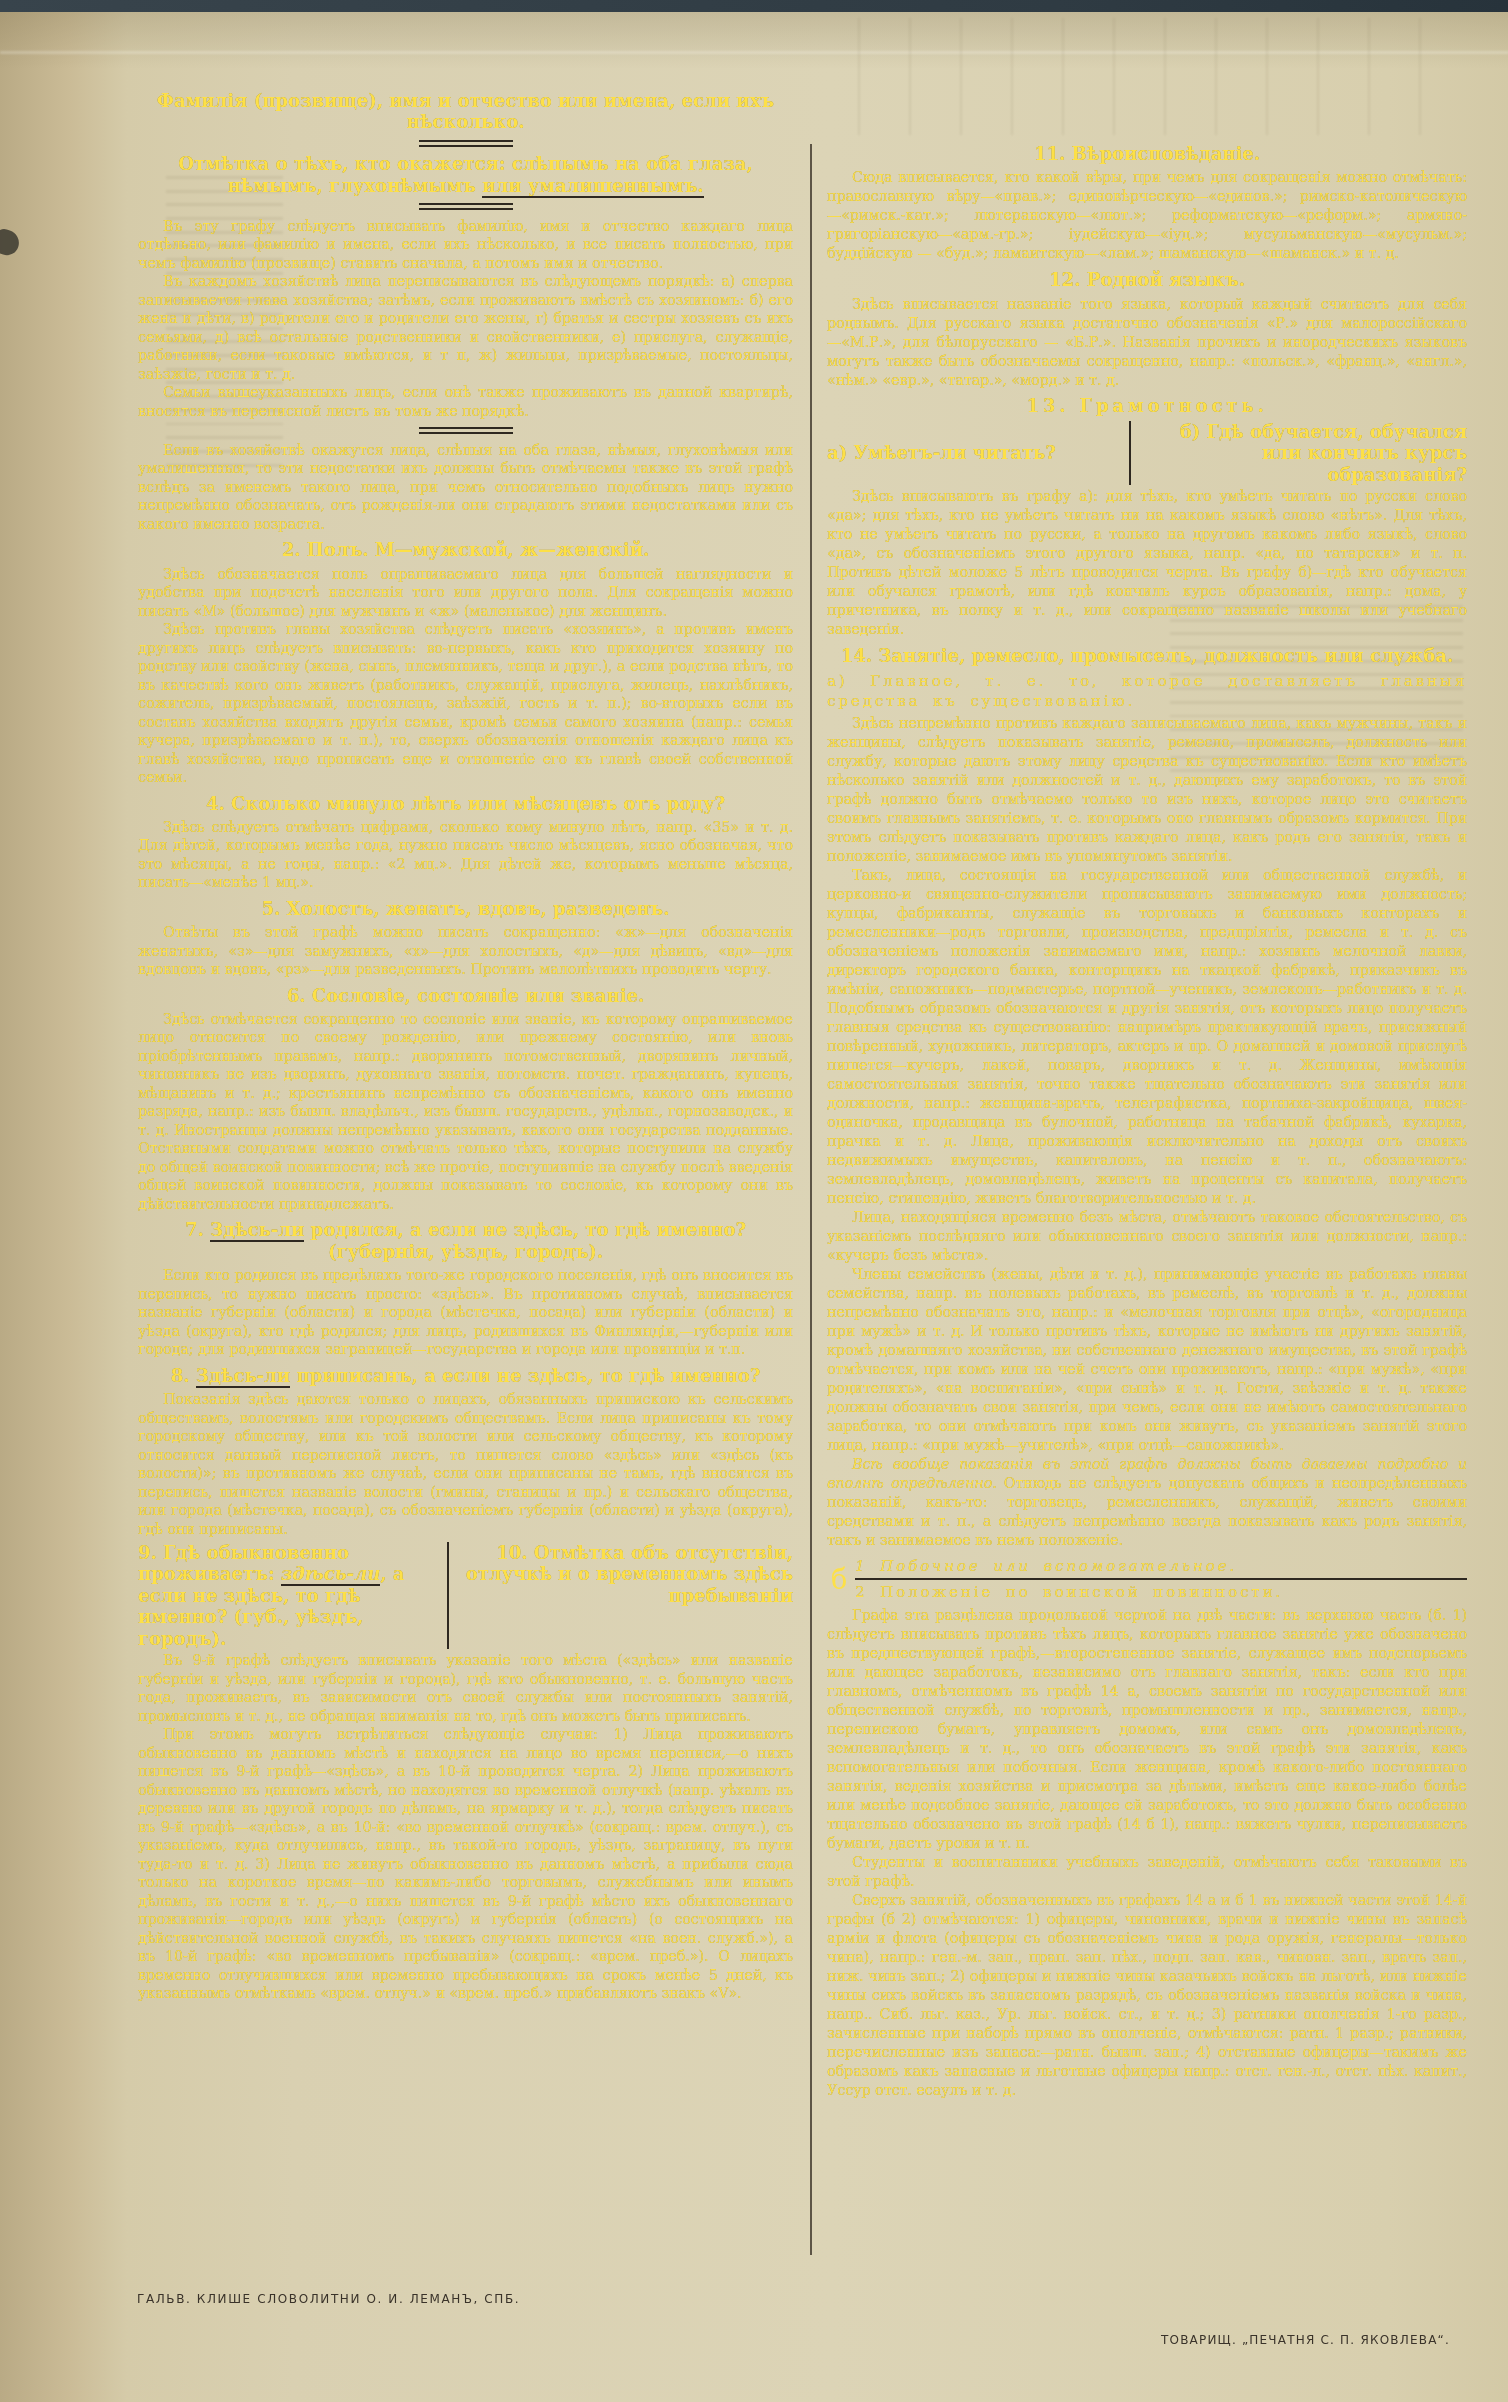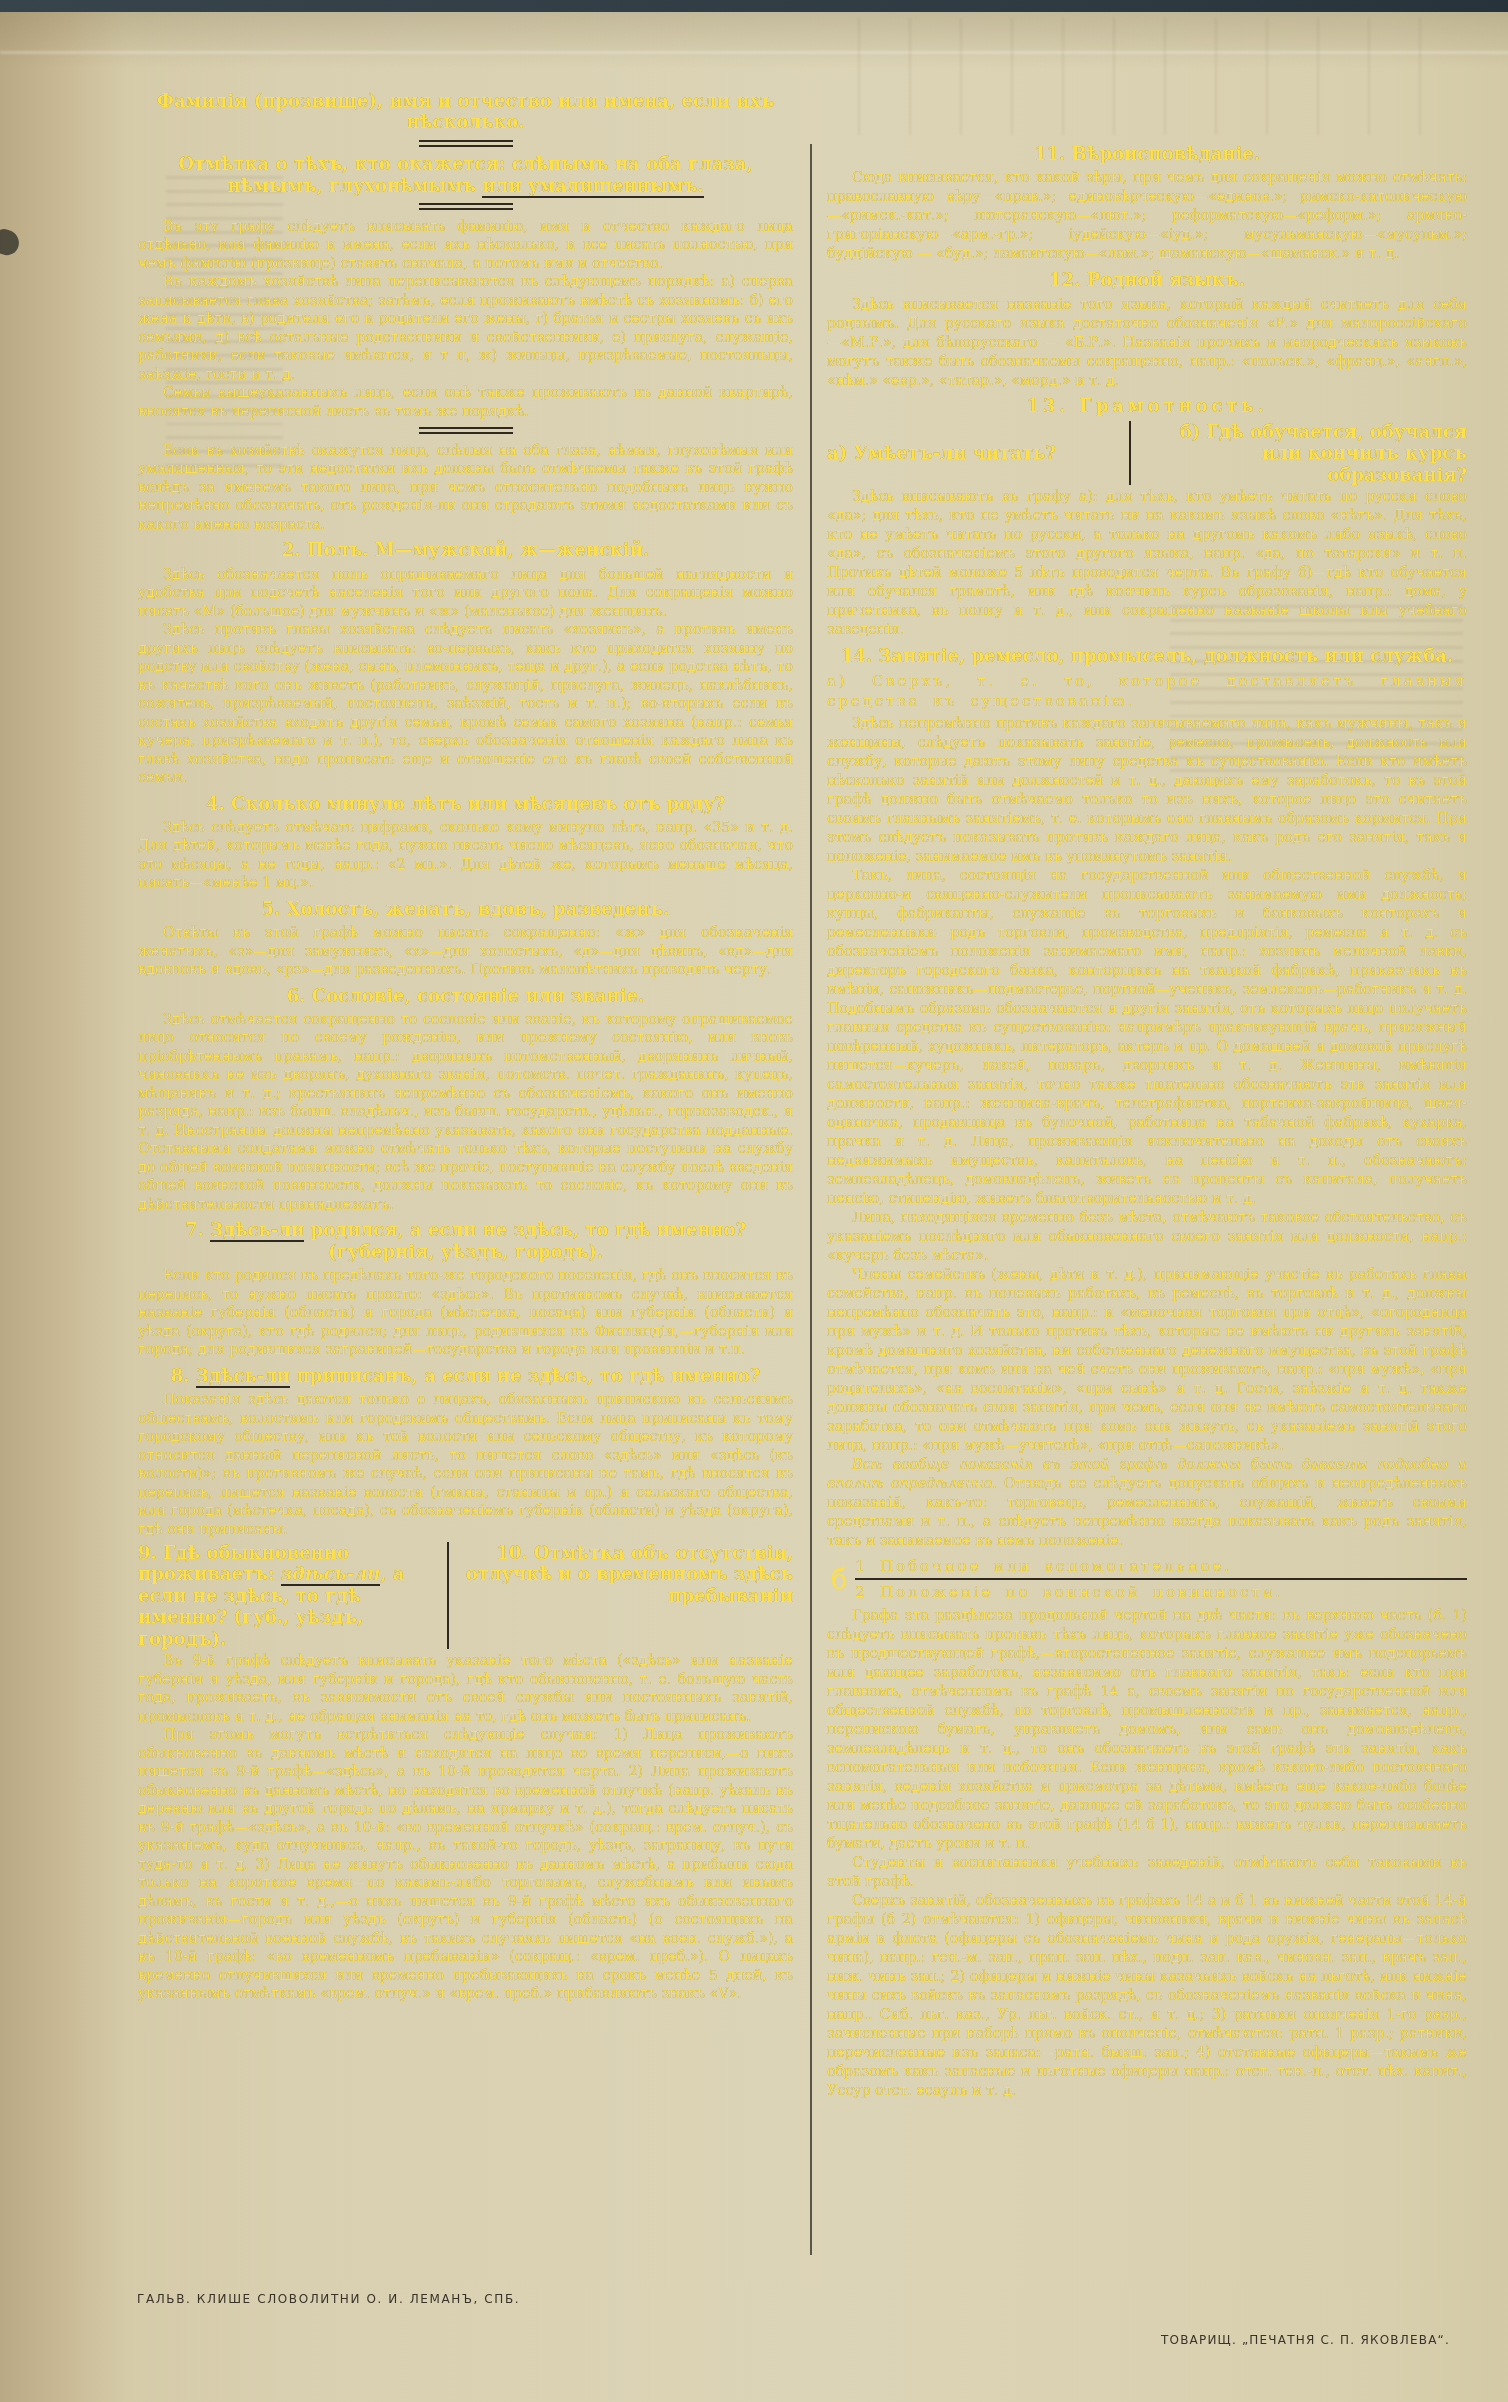--- a/index.html
+++ b/index.html
@@ -33,21 +33,21 @@
   .h1row{position:relative;}
   .twocol{display:flex;align-items:stretch;margin:3.9px 0 2px;}
   .twocol .cellA{width:47.5%;border-right:2px solid #2e2820;padding-right:8.8px;box-sizing:border-box;}
   .twocol .cellB{width:52.5%;padding-left:8.8px;box-sizing:border-box;}
   .twocol .h{margin:0;text-align:left;}
   .twocol .cellB .h{text-align:right;}
   .italic{font-style:italic;}
   .b-brace{display:flex;align-items:center;margin:5.9px 0 3.9px;}
   .b-letter{font-size:27px;line-height:27px;margin:0 7.8px 0 3.9px;font-weight:normal;}
   .b-lines{flex:1;}
-  .b-lines .l1{border-bottom:2px solid #2e2820;padding-bottom:2px;}
+  .b-lines .l1{border-bottom:2px solid #2e2820;padding-bottom:2px;font-style:italic;}
   .b-lines .l2{padding-top:2px;}
   .b-lines .h-sp{margin:0;}
   .footer{position:absolute;font-family:"DejaVu Sans", sans-serif;font-size:12px;letter-spacing:1.6px;color:#3a332a;white-space:nowrap;}
   .footer-left{left:137px;top:2292px;}
   .footer-right{right:59px;top:2333px;text-align:right;letter-spacing:1.2px;}
 </style>
 </head>
 <body>
 
 <div class="paper"></div>
@@ -114,21 +114,21 @@
   <div class="twocol">
     <div class="cellA" style="display:flex;align-items:center;">
       <div class="h" style="width:100%;text-align:left;">а) Умѣетъ-ли читать?</div>
     </div>
     <div class="cellB">
       <div class="h">б) Гдѣ обучается, обучался или кончилъ курсъ образованія?</div>
     </div>
   </div>
   <p>Здѣсь вписываютъ въ графу а): для тѣхъ, кто умѣетъ читать по русски слово «да»; для тѣхъ, кто не умѣетъ читать ни на какомъ языкѣ слово «нѣтъ». Для тѣхъ, кто не умѣетъ читать по русски, а только на другомъ какомъ либо языкѣ, слово «да», съ обозначеніемъ этого другого языка, напр. «да, по татарски» и т. п. Противъ дѣтей моложе 5 лѣтъ проводится черта. Въ графу б)—гдѣ кто обучается или обучался грамотѣ, или гдѣ кончилъ курсъ образованія, напр.: дома, у причетника, въ полку и т. д., или сокращенно названіе школы или учебнаго заведенія.</p>
   <div class="h">14. Занятіе, ремесло, промыселъ, должность или служба.</div>
-  <div class="h-sp">а) Сверхъ, т. е. то, которое доставляетъ главныя средства къ существованію.</div>
+  <div class="h-sp">а) Главное, т. е. то, которое доставляетъ главныя средства къ существованію.</div>
   <p>Здѣсь непремѣнно противъ каждаго записываемаго лица, какъ мужчины, такъ и женщины, слѣдуетъ показывать занятіе, ремесло, промыселъ, должность или службу, которые даютъ этому лицу средства къ существованію. Если кто имѣетъ нѣсколько занятій или должностей и т. д., дающихъ ему заработокъ, то въ этой графѣ должно быть отмѣчаемо только то изъ нихъ, которое лицо это считаетъ своимъ главнымъ занятіемъ, т. е. которымъ оно главнымъ образомъ кормится. При этомъ слѣдуетъ показывать противъ каждаго лица, какъ родъ его занятія, такъ и положеніе, занимаемое имъ въ упомянутомъ занятіи.</p>
   <p>Такъ, лица, состоящія на государственной или общественной службѣ, и церковно-и священно-служители прописываютъ занимаемую ими должность; купцы, фабриканты, служащіе въ торговыхъ и банковыхъ конторахъ и ремесленники—родъ торговли, производства, предпріятія, ремесла и т. д. съ обозначеніемъ положенія занимаемаго ими, напр.: хозяинъ мелочной лавки, директоръ городского банка, конторщикъ на ткацкой фабрикѣ, приказчикъ въ имѣніи, сапожникъ—подмастерье, портной—ученикъ, землекопъ—работникъ и т. д. Подобнымъ образомъ обозначаются и другія занятія, отъ которыхъ лицо получаетъ главныя средства къ существованію: напримѣръ практикующій врачъ, присяжный повѣренный, художникъ, литераторъ, актеръ и пр. О домашней и домовой прислугѣ пишется—кучеръ, лакей, поваръ, дворникъ и т. д. Женщины, имѣющія самостоятельныя занятія, точно также тщательно обозначаютъ эти занятія или должности, напр.: женщина-врачъ, телеграфистка, портниха-закройщица, швея-одиночка, продавщица въ булочной, работница на табачной фабрикѣ, кухарка, прачка и т. д. Лица, проживающія исключительно на доходы отъ своихъ недвижимыхъ имуществъ, капиталовъ, на пенсію и т. п., обозначаютъ: землевладѣлецъ, домовладѣлецъ, живетъ на проценты съ капитала, получаетъ пенсію, стипендію, живетъ благотворительностью и т. д.</p>
   <p>Лица, находящіяся временно безъ мѣста, отмѣчаютъ таковое обстоятельство, съ указаніемъ послѣдняго или обыкновеннаго своего занятія или должности, напр.: «кучеръ безъ мѣста».</p>
   <p>Члены семействъ (жены, дѣти и т. д.), принимающіе участіе въ работахъ главы семейства, напр. въ полевыхъ работахъ, въ ремеслѣ, въ торговлѣ и т. д., должны непремѣнно обозначать это, напр.: и «мелочная торговля при отцѣ», «огородница при мужѣ» и т. д. И только противъ тѣхъ, которые не имѣютъ ни другихъ занятій, кромѣ домашняго хозяйства, ни собственнаго денежнаго имущества, въ этой графѣ отмѣчается, при комъ или на чей счетъ они проживаютъ, напр.: «при мужѣ», «при родителяхъ», «на воспитаніи», «при сынѣ» и т. д. Гости, заѣзжіе и т. д. также должны обозначать свои занятія, при чемъ, если они не имѣютъ самостоятельнаго заработка, то они отмѣчаютъ при комъ они живутъ, съ указаніемъ занятій этого лица, напр.: «при мужѣ—учителѣ», «при отцѣ—сапожникѣ».</p>
   <p><span class="italic">Всѣ вообще показанія въ этой графѣ должны быть даваемы подробно и вполнѣ опредѣленно.</span><span> Отнюдь не слѣдуетъ допускать общихъ и неопредѣленныхъ показаній, какъ-то: торговецъ, ремесленникъ, служащій, живетъ своими средствами и т. п., а слѣдуетъ непремѣнно всегда показывать какъ родъ занятія, такъ и занимаемое въ немъ положеніе.</span></p>
   <div class="b-brace">
     <div class="b-letter">б</div>
     <div class="b-lines">
       <div class="l1 h-sp">1 Побочное или вспомогательное.</div>
       <div class="l2 h-sp">2 Положеніе по воинской повинности.</div>

